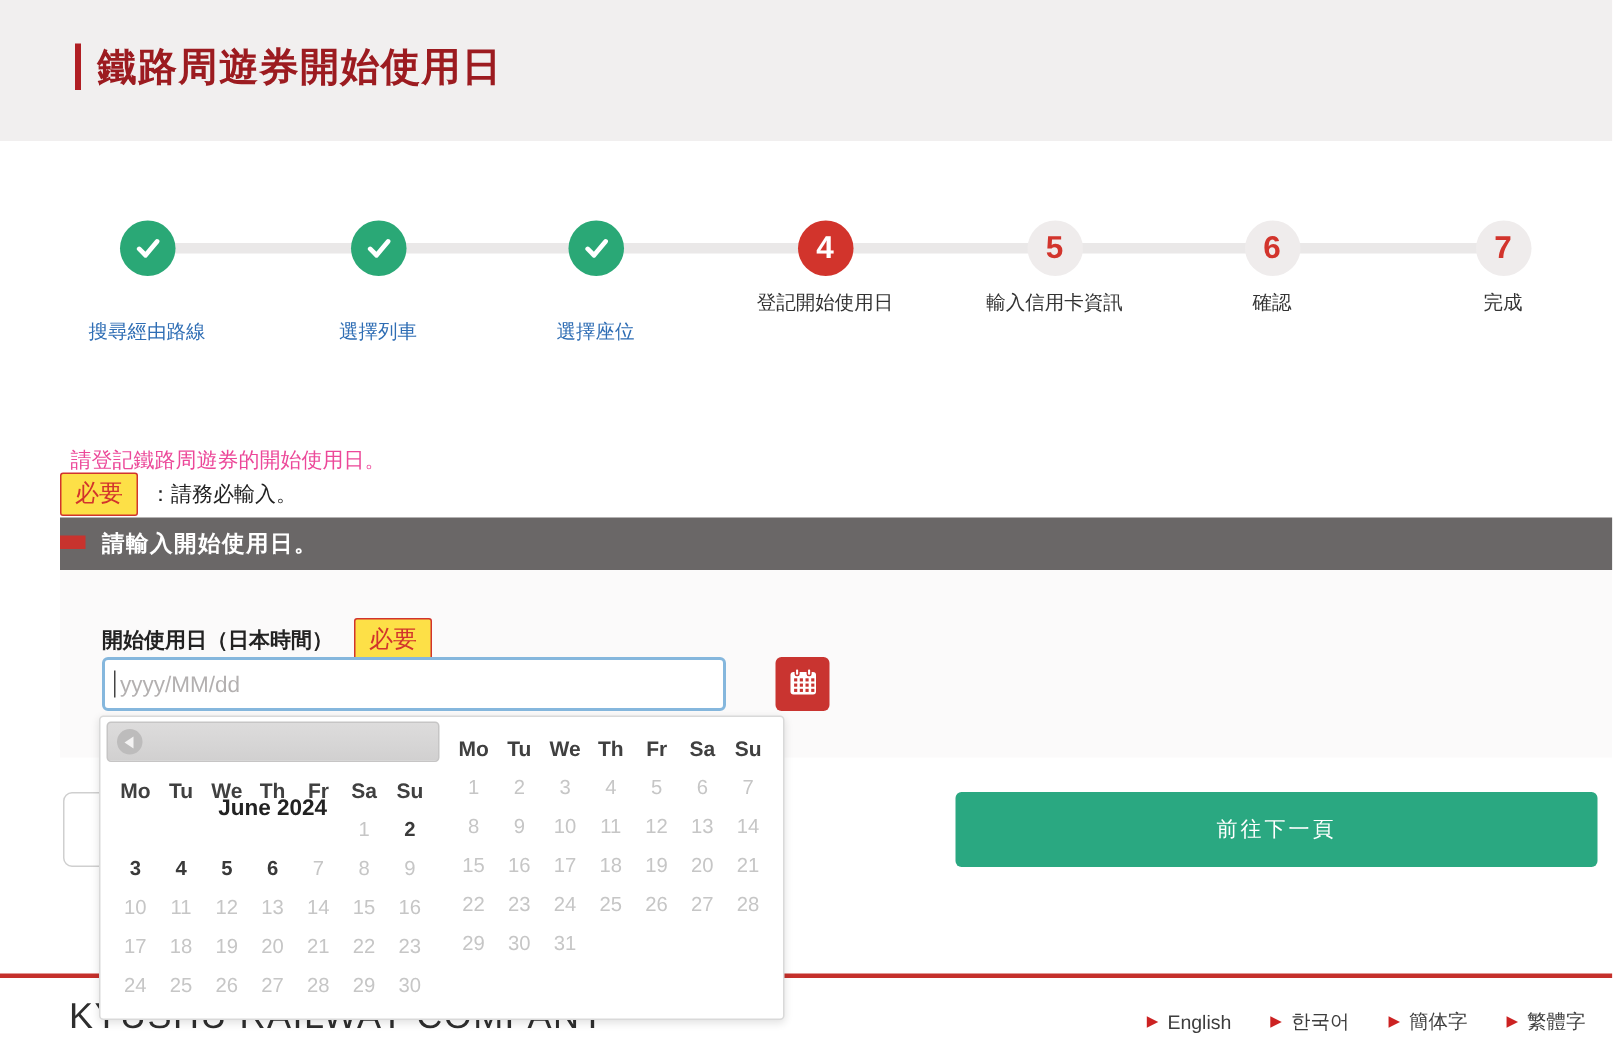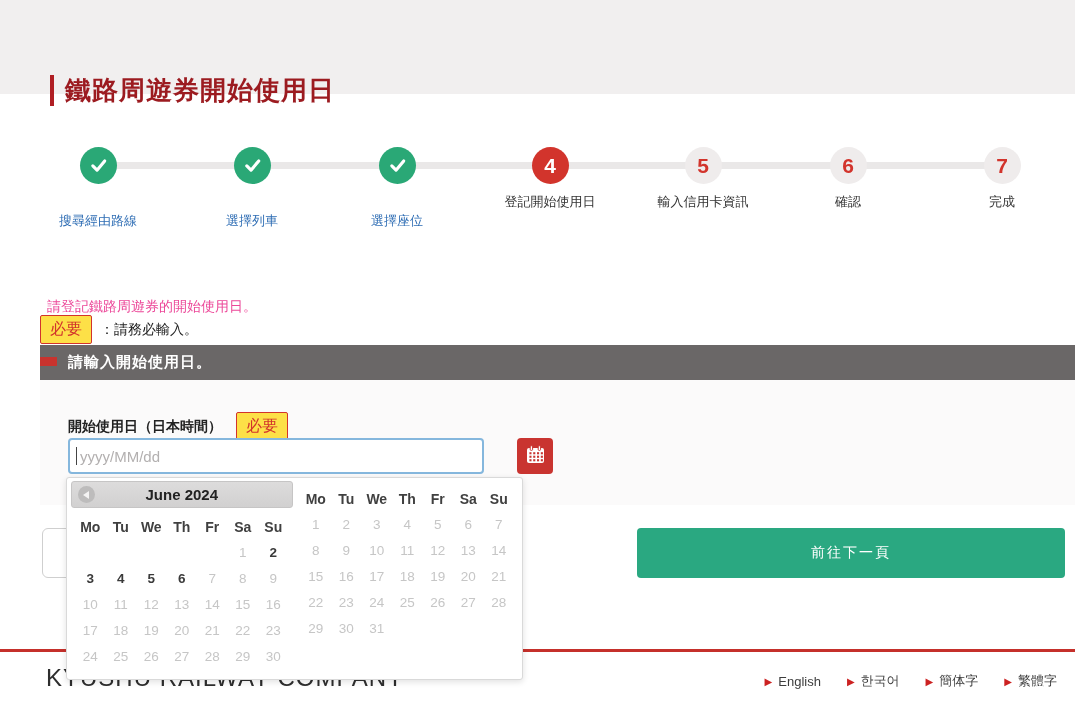--- a/index.html
+++ b/index.html
@@ -2,21 +2,21 @@
 <html><head>
 <meta charset="utf-8">
 <style>
   * { margin:0; padding:0; box-sizing:border-box; }
   html,body { background:#fff; }
   body { font-family:"Liberation Sans","DejaVu Sans",sans-serif; }
   .viewport { position:relative; width:1075px; height:705px; background:#fff; overflow:hidden; }
 
   
   .header-band { position:absolute; top:0; left:0; width:1075px; height:94px; background:#f1efef; }
-  .title-wrap { position:absolute; top:27px; left:50px; display:flex; align-items:center;margin-top:46px; }
+  .title-wrap { position:absolute; top:27px; left:50px; display:flex; align-items:center; }
   .title-accent { width:4px; height:31px; background:#b01e23; margin-right:11px; }
   .page-title { font-size:26px; font-weight:600; color:#9c1b20; letter-spacing:1px; }
 
   
   .stepper { position:absolute; top:0; left:0; width:1075px; height:230px; }
   .stepper-line { position:absolute; top:162px; left:98px; width:904px; height:7px; background:#eae8e8; border-radius:3px; }
   .step { position:absolute; top:147px; width:160px; text-align:center; }
   .step-circle { width:37px; height:37px; border-radius:50%; margin:0 auto; display:flex; align-items:center; justify-content:center; position:relative; z-index:2; }
   .step-circle.done { background:#2aa876; }
   .step-circle.current { background:#d2342c; color:#fff; font-size:21px; font-weight:700; }
@@ -43,21 +43,21 @@
   .form-label { font-size:14px; font-weight:700; color:#222; margin-right:14px; }
   .date-input { position:absolute; top:438px; left:68px; width:416px; height:36px; border:2px solid #85b7dd; border-radius:4px; background:#fff; font-size:15px; color:#333; padding-left:10px; outline:none; }
   .date-input::placeholder { color:#b3b0b0; }
   .text-cursor { position:absolute; top:447px; left:76px; width:1px; height:18px; background:#444; z-index:3; }
   .calendar-button { position:absolute; top:438px; left:517px; width:36px; height:36px; background:#c93430; border:none; border-radius:4px; cursor:pointer; display:flex; align-items:center; justify-content:center; }
 
   
   .datepicker { position:absolute; top:477px; left:66px; width:457px; height:203px; background:#fff; border:1px solid #d9d9d9; border-radius:3px; box-shadow:0 2px 6px rgba(0,0,0,.12); z-index:10; display:flex; padding:2px; }
   .cal-month { width:50%; position:relative; }
   .cal-header { position:relative; height:27px; margin:1px 2px; background:linear-gradient(#dddcdc,#d1d0d0); border:1px solid #c6c5c5; border-radius:3px; text-align:center; }
-  .cal-title { line-height:25px; font-size:15px; font-weight:700; color:#222; }
+  .cal-title { line-height:25px; font-size:15px; font-weight:700; color:#222;margin-top:44px; }
   .cal-nav { position:absolute; top:4px; width:17px; height:17px; border-radius:50%; background:#bdbcbc; border:none; cursor:pointer; padding:0; }
   .cal-nav.prev { left:6px; }
   .cal-nav.next { right:6px; }
   .cal-nav .tri { position:absolute; top:4.5px; width:0; height:0; border-top:4px solid transparent; border-bottom:4px solid transparent; }
   .cal-nav.prev .tri { left:5px; border-right:6px solid #f4f3f3; }
   .cal-nav.next .tri { left:7px; border-left:6px solid #f4f3f3; }
   .cal-grid { display:grid; grid-template-columns:repeat(7,1fr); padding:0 6px; margin-top:7px; }
   .cal-cell { height:26px; display:flex; align-items:center; justify-content:center; font-size:13.5px; }
   .cal-cell.wd { font-weight:700; color:#404040; font-size:14px; height:24px; }
   .cal-cell.day-enabled { color:#3a3a3a; font-weight:600; cursor:pointer; }

